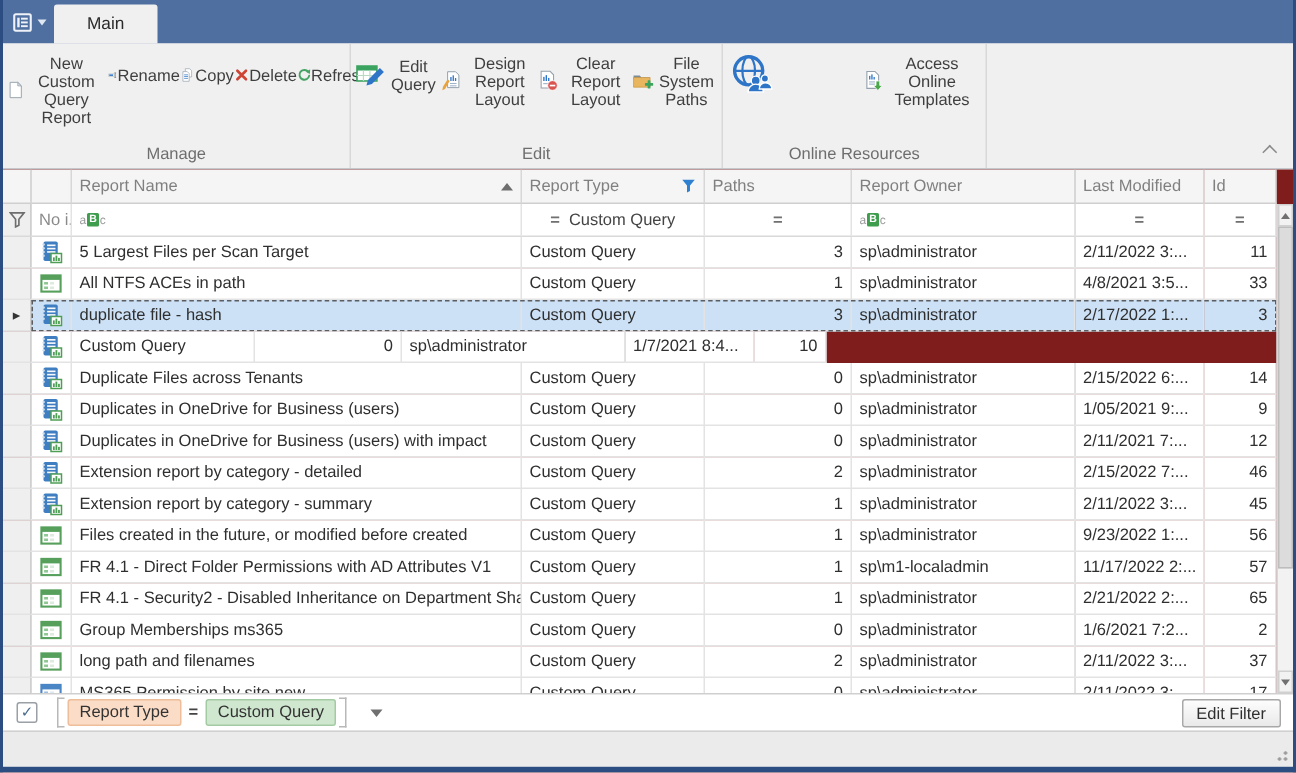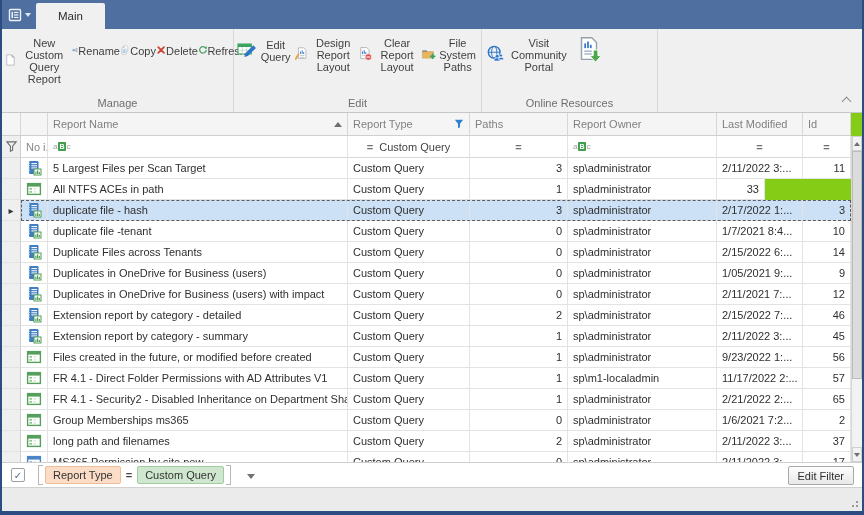--- a/index.html
+++ b/index.html
@@ -20,21 +20,21 @@
   .rbtns { display:flex; flex:1; align-items:flex-start; }
   .rbtn { display:flex; align-items:center; padding-top:4px; cursor:pointer; }
   .rbtn svg { width:30px; height:30px; display:block; }
   .rbtn .lbl { margin-top:2px; text-align:center; color:#3f3f3f; font-size:11px; line-height:12px; }
   .glabel { text-align:center; color:#6e6e6e; font-size:11px; height:16px; line-height:14px; }
   .w78{width:78px}.w48{width:48px}.w36{width:36px}.w42{width:42px}.w58{width:58px}.w76{width:76px}.w68{width:68px}.w88{width:88px}.w80{width:80px}
   .ribbon-collapse { position:absolute; right:10px; bottom:8px; width:10px; height:8px; cursor:pointer; }
   .ribbon-collapse::before { content:""; position:absolute; left:1px; top:2px; width:6px; height:6px; border-left:1.6px solid #8a8a8a; border-top:1.6px solid #8a8a8a; transform:rotate(45deg); }
 
   
-  .grid { height:349px; position:relative; background:#84cc16; overflow:hidden; }
+  .grid { height:349px; position:relative; background:#7f1d1d; overflow:hidden; }
   .hrow, .frow, .grow { display:flex; width:849px; }
   .cell { overflow:hidden; white-space:nowrap; flex:none; }
   .c-ind{width:19px}.c-icon{width:27px}.c-name{width:300px}.c-type{width:122px}.c-paths{width:98px}.c-owner{width:149px}.c-mod{width:86px}.c-id{width:48px}
 
   .hrow { height:23px; }
   .hrow .cell { background:#f5f5f5; border-right:1px solid #d7d7d7; border-bottom:1px solid #cfcfcf; color:#808080; display:flex; align-items:center; padding:0 5px; cursor:pointer; }
   .hrow .c-ind, .hrow .c-icon { padding:0; }
   .sort-asc { margin-left:auto; width:0; height:0; border-left:4px solid transparent; border-right:4px solid transparent; border-bottom:5px solid #6e6e6e; }
   .hfunnel { margin-left:auto; }
 
@@ -247,32 +247,32 @@
         <div class="rbtn w88">
           <svg viewBox="0 0 32 32">
             <circle cx="14" cy="13" r="10" fill="none" stroke="#2e75c8" stroke-width="2.4"></circle>
             <ellipse cx="14" cy="13" rx="4.5" ry="10" fill="none" stroke="#2e75c8" stroke-width="1.6"></ellipse>
             <line x1="4" y1="13" x2="24" y2="13" stroke="#2e75c8" stroke-width="1.6"></line>
             <circle cx="19" cy="20" r="3.2" fill="#2e75c8" stroke="#fff" stroke-width="1"></circle>
             <path d="M13.5 28 a5.5 5.5 0 0 1 11 0 z" fill="#2e75c8" stroke="#fff" stroke-width="1"></path>
             <circle cx="25.5" cy="18.5" r="2.6" fill="#2e75c8" stroke="#fff" stroke-width="1"></circle>
             <path d="M21.5 26 a4.5 4.5 0 0 1 9 0 z" fill="#2e75c8" stroke="#fff" stroke-width="1"></path>
           </svg>
-          <div class="lbl">Visit Community Portal</div>
         </div>
         <div class="rbtn w80">
           <svg viewBox="0 0 32 32">
             <path d="M8 3 h11 l5 5 v18 H8 z" fill="#fff" stroke="#94a0ac" stroke-width="1.5"></path>
             <rect x="11" y="9" width="1.8" height="5" fill="#2e75c8"></rect>
             <rect x="14" y="7" width="1.8" height="7" fill="#2e75c8"></rect>
             <rect x="17" y="10.5" width="1.8" height="3.5" fill="#2e75c8"></rect>
             <rect x="11" y="16.5" width="8" height="1.5" fill="#9fb4c9"></rect>
             <rect x="11" y="19.5" width="8" height="1.5" fill="#9fb4c9"></rect>
             <path d="M20.5 16 h5 v6 h3.5 L23 29 l-6 -7 h3.5 z" fill="#4aa84a" stroke="#fff" stroke-width="1"></path>
           </svg>
+          <div class="lbl">Access Online Templates</div>
         </div>
       </div>
       <div class="glabel">Online Resources</div>
     </div>
 
     <div class="ribbon-collapse"></div>
   </div>
 
   <div class="grid">
 
@@ -361,20 +361,21 @@
     <div class="cell c-ind"></div>
     <div class="cell c-icon">
             <svg viewBox="0 0 16 16">
               <use href="#sym-table-green"></use>
             </svg>
           </div>
     <div class="cell c-name">All NTFS ACEs in path</div>
     <div class="cell c-type">Custom Query</div>
     <div class="cell c-paths">1</div>
     <div class="cell c-owner">sp\administrator</div>
+    <div class="cell c-mod">4/8/2021 3:5...</div>
     <div class="cell c-id">33</div>
   </div>
 
   <div class="grow selected">
     <div class="cell c-ind"></div>
     <div class="cell c-icon">
             <svg viewBox="0 0 16 16">
               <use href="#sym-report"></use>
             </svg>
           </div>
@@ -386,21 +387,20 @@
     <div class="cell c-id">3</div>
   </div>
 
   <div class="grow">
     <div class="cell c-ind"></div>
     <div class="cell c-icon">
             <svg viewBox="0 0 16 16">
               <use href="#sym-report"></use>
             </svg>
           </div>
-    <div class="cell c-name">duplicate file -tenant</div>
     <div class="cell c-type">Custom Query</div>
     <div class="cell c-paths">0</div>
     <div class="cell c-owner">sp\administrator</div>
     <div class="cell c-mod">1/7/2021 8:4...</div>
     <div class="cell c-id">10</div>
   </div>
 
   <div class="grow">
     <div class="cell c-ind"></div>
     <div class="cell c-icon">

